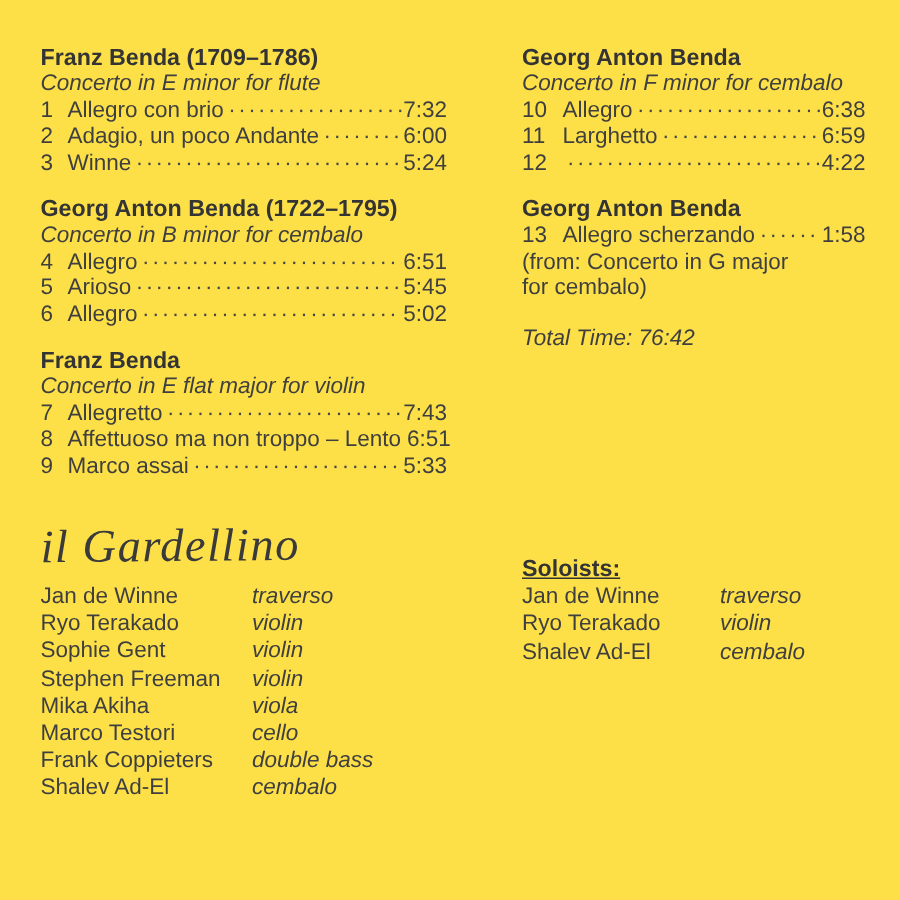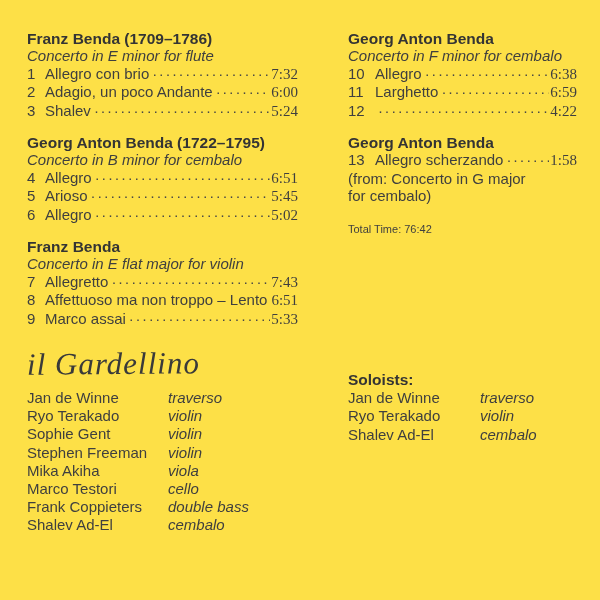--- a/index.html
+++ b/index.html
@@ -46,31 +46,32 @@
     min-width: 0;
     overflow: hidden;
     white-space: nowrap;
     margin: 0 1px 0 3px;
     color: #474747;
   }
   .track .dots::after {
     content: "····································································";
     letter-spacing: 1.6px;
   }
-  .track .time  { flex: 0 0 auto; white-space: nowrap; font-family: Liberation Serif, serif; }
+  .track .time  { flex: 0 0 auto; white-space: nowrap; }
 
   .note {
     font-size: 15px;
     line-height: 17.4px;
     white-space: nowrap;
   }
   .total-time {
     margin-top: 16px;
-    font-size: 11px;
-    line-height: 17.4px;
+    font-size: 15px;
+    line-height: 17.4px;
+    font-style: italic;
   }
 
   .logo {
     position: absolute;
     left: 27px;
     top: 344px;
     font-family: "Liberation Serif", serif;
     font-style: italic;
     font-size: 31px;
     line-height: 40px;
@@ -85,20 +86,21 @@
     font-size: 15px;
     line-height: 18.2px;
   }
   .members-left  { left: 27px;  top: 389px; width: 290px; }
   .members-right { left: 348px; top: 371px; width: 240px; }
   .soloists-heading {
     font-weight: bold;
     color: #343434;
     font-size: 15.5px;
     line-height: 18.2px;
+    text-decoration: underline;
   }
   .member { display: flex; align-items: baseline; }
   .member .name { flex: 0 0 auto; white-space: nowrap; }
   .members-left  .member .name { width: 141px; }
   .members-right .member .name { width: 132px; }
   .member .role {
     flex: 0 0 auto;
     font-style: italic;
     white-space: nowrap;
   }
@@ -120,21 +122,21 @@
         <span class="time">7:32</span>
       </div>
       <div class="track">
         <span class="num">2</span>
         <span class="title">Adagio, un poco Andante</span>
         <span class="dots"></span>
         <span class="time">6:00</span>
       </div>
       <div class="track">
         <span class="num">3</span>
-        <span class="title">Shalev</span>
+        <span class="title">Winne</span>
         <span class="dots"></span>
         <span class="time">5:24</span>
       </div>
     </div>
 
     <div class="section">
       <div class="composer">Georg Anton Benda (1722–1795)</div>
       <div class="worktitle">Concerto in B minor for cembalo</div>
       <div class="track">
         <span class="num">4</span>

